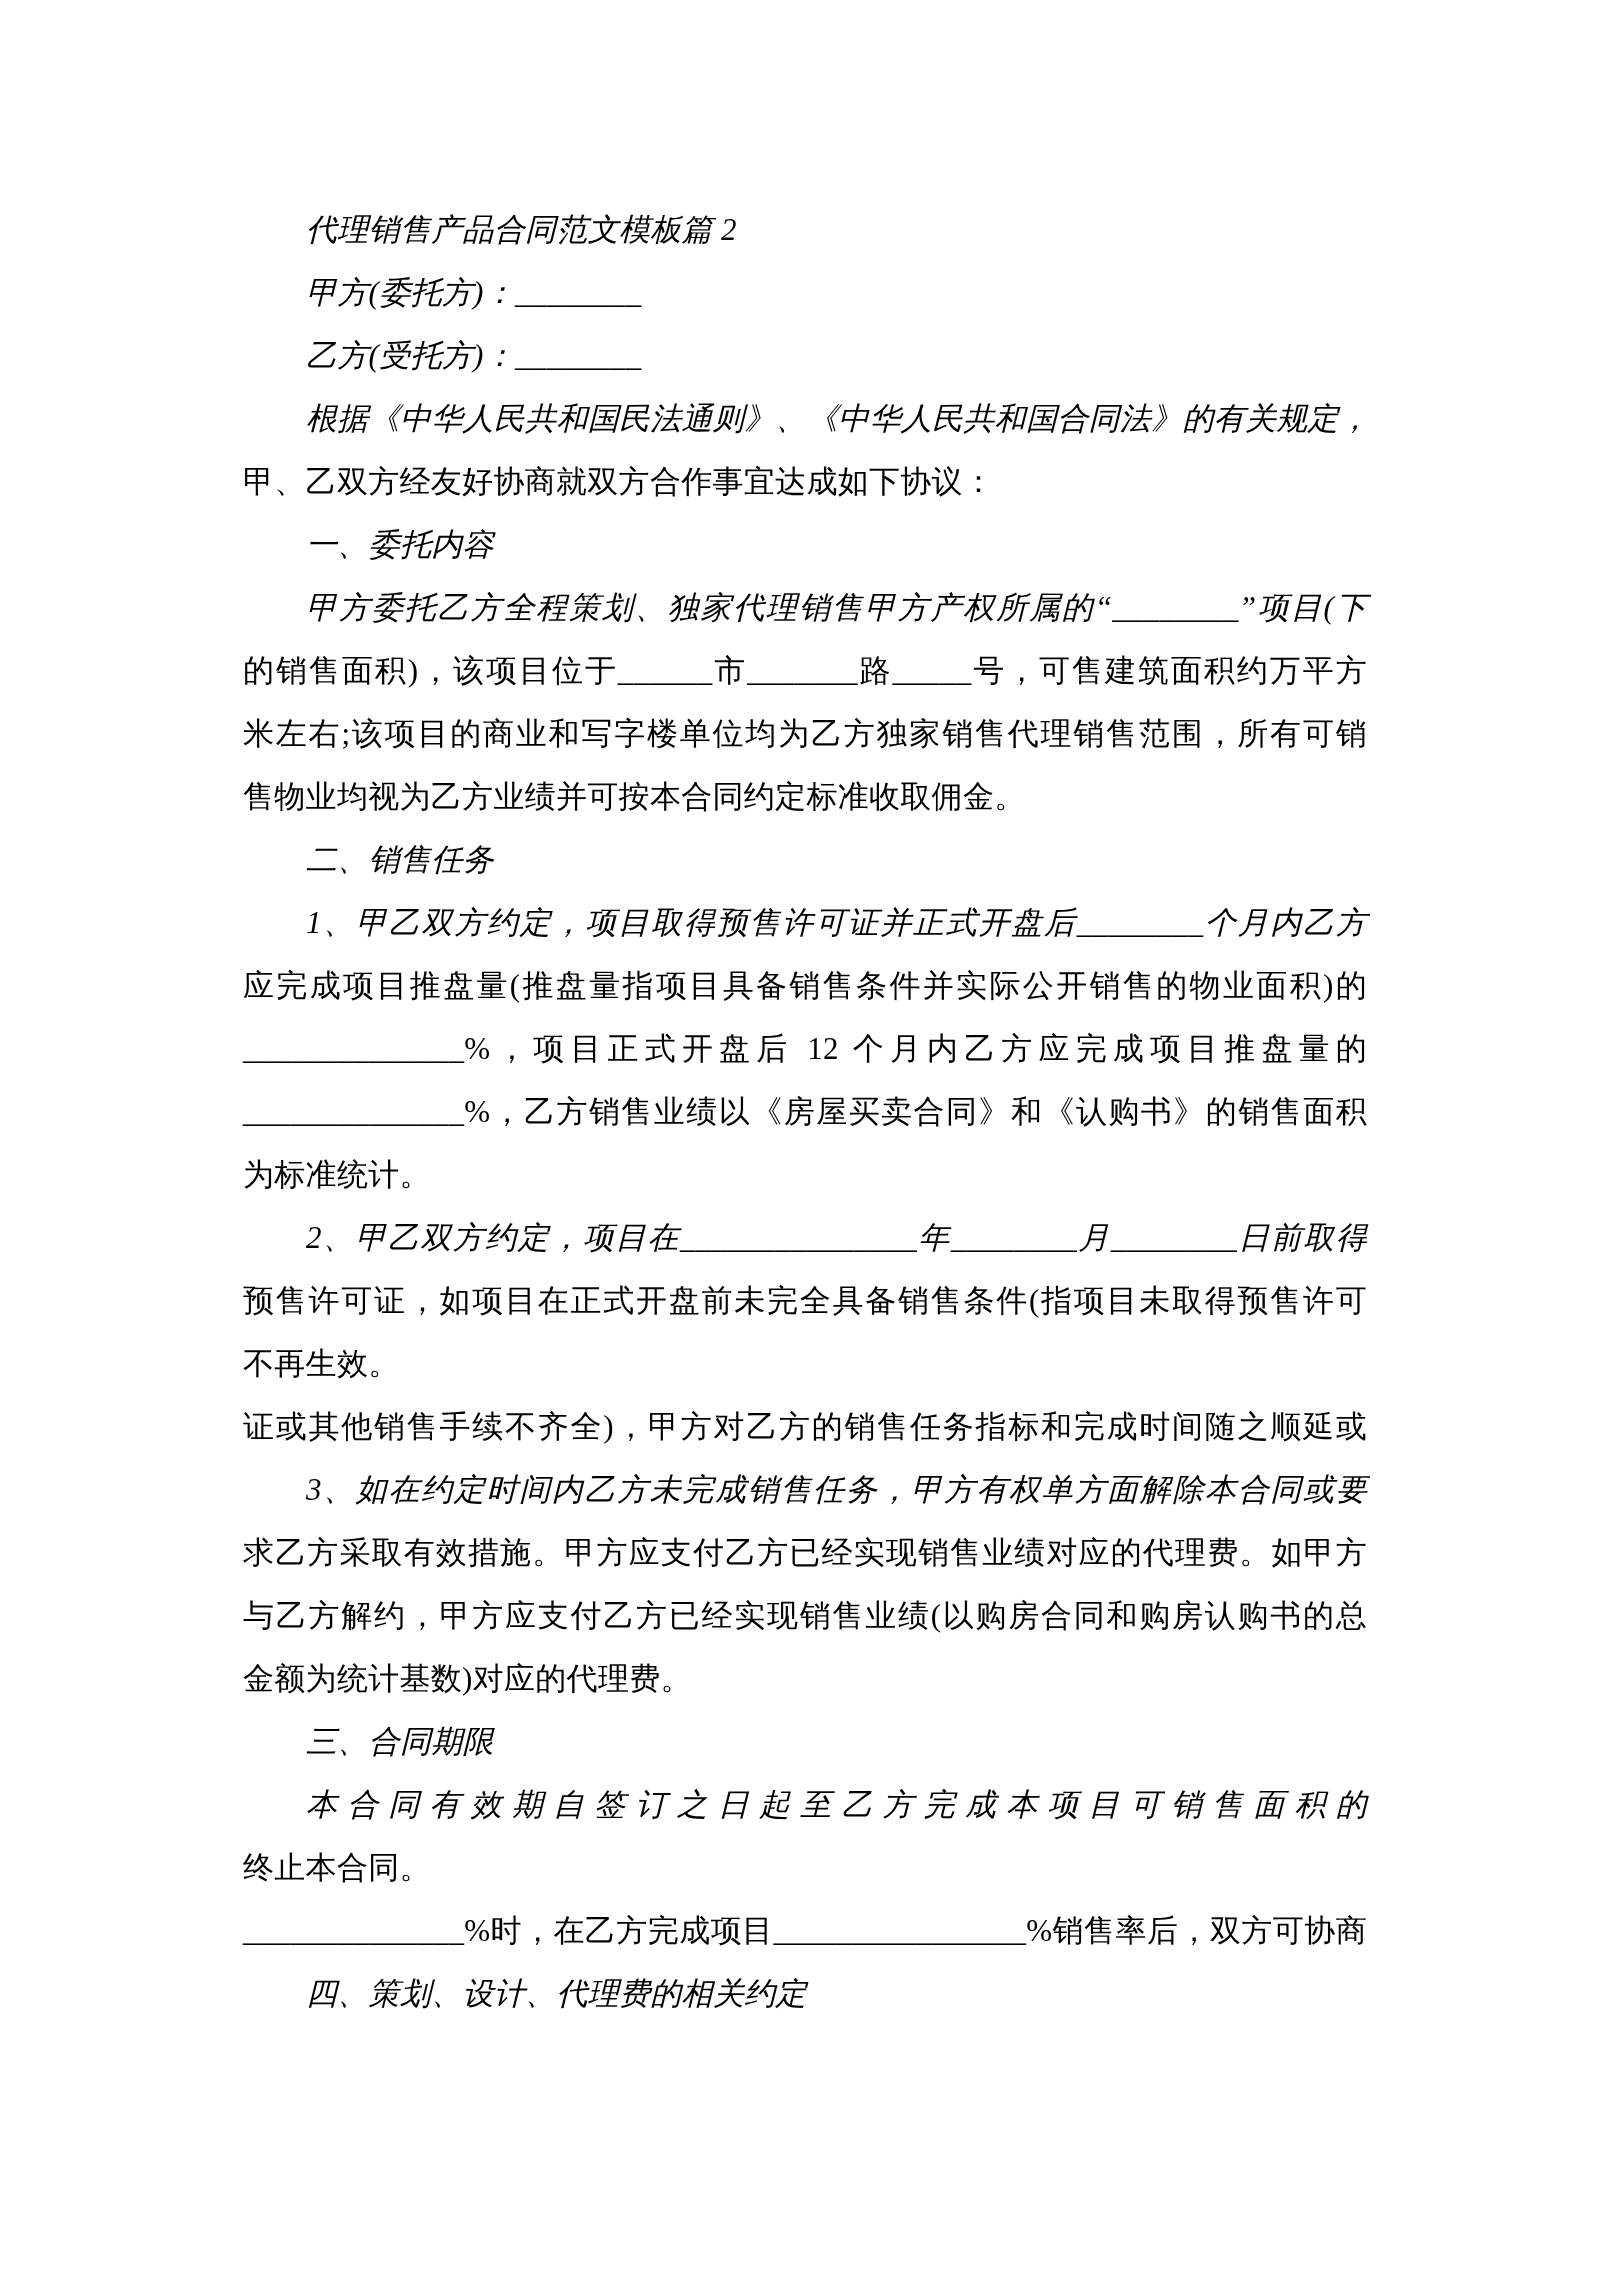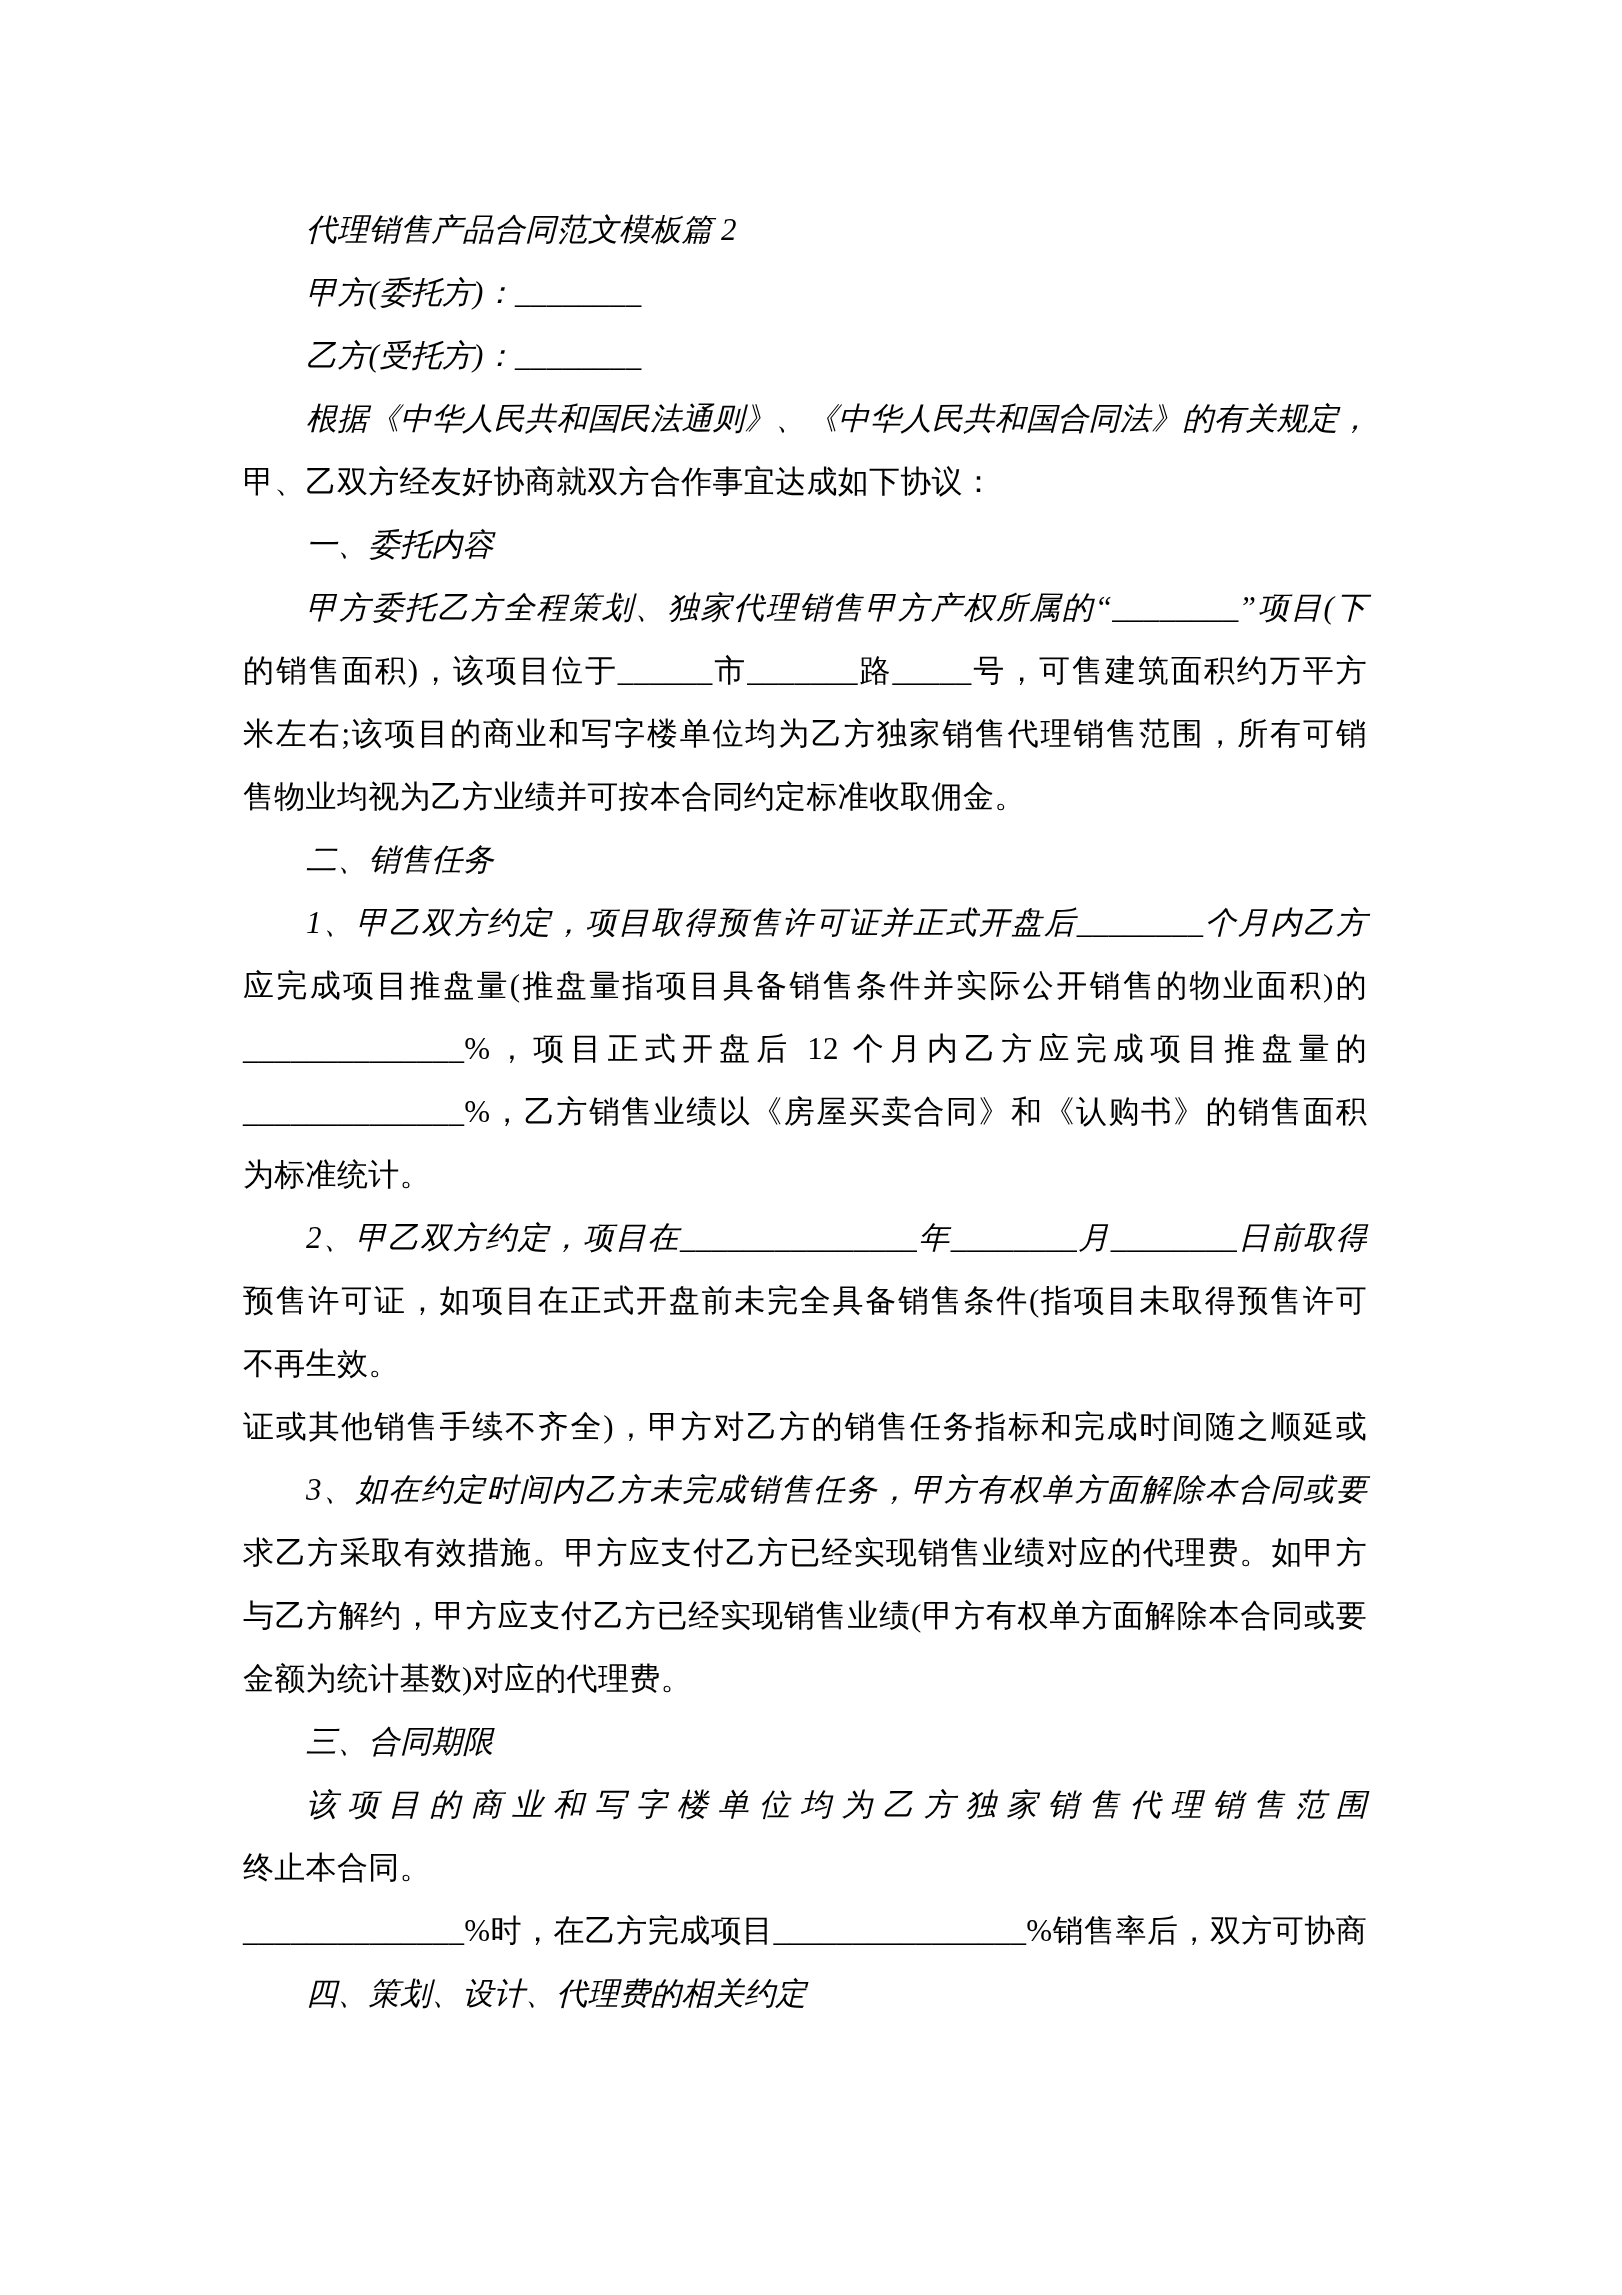--- a/index.html
+++ b/index.html
@@ -58,22 +58,22 @@
       <div class="line fill">应完成项目推盘量(推盘量指项目具备销售条件并实际公开销售的物业面积)的</div>
       <div class="line fill">______________%，项目正式开盘后 12 个月内乙方应完成项目推盘量的</div>
       <div class="line fill">______________%，乙方销售业绩以《房屋买卖合同》和《认购书》的销售面积</div>
       <div class="line">为标准统计。</div>
       <div class="line indent fill">2、甲乙双方约定，项目在_______________年________月________日前取得</div>
       <div class="line fill">预售许可证，如项目在正式开盘前未完全具备销售条件(指项目未取得预售许可</div>
       <div class="line">不再生效。</div>
       <div class="line fill">证或其他销售手续不齐全)，甲方对乙方的销售任务指标和完成时间随之顺延或</div>
       <div class="line indent fill">3、如在约定时间内乙方未完成销售任务，甲方有权单方面解除本合同或要</div>
       <div class="line fill">求乙方采取有效措施。甲方应支付乙方已经实现销售业绩对应的代理费。如甲方</div>
-      <div class="line fill">与乙方解约，甲方应支付乙方已经实现销售业绩(甲方有权单方面解除本合同或要</div>
+      <div class="line fill">与乙方解约，甲方应支付乙方已经实现销售业绩(以购房合同和购房认购书的总</div>
       <div class="line">金额为统计基数)对应的代理费。</div>
       <div class="line indent">三、合同期限</div>
-      <div class="line indent fill">该项目的商业和写字楼单位均为乙方独家销售代理销售范围</div>
+      <div class="line indent fill">本合同有效期自签订之日起至乙方完成本项目可销售面积的</div>
       <div class="line">终止本合同。</div>
       <div class="line fill">______________%时，在乙方完成项目________________%销售率后，双方可协商</div>
       <div class="line indent">四、策划、设计、代理费的相关约定</div>
     </div>
 </div>
 
 
 </body></html>

